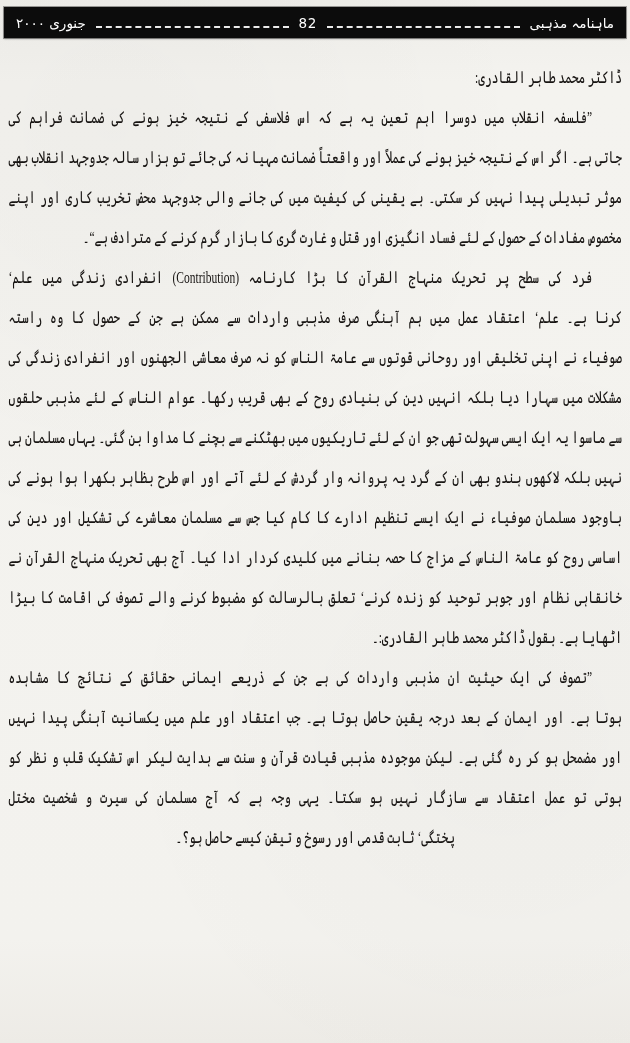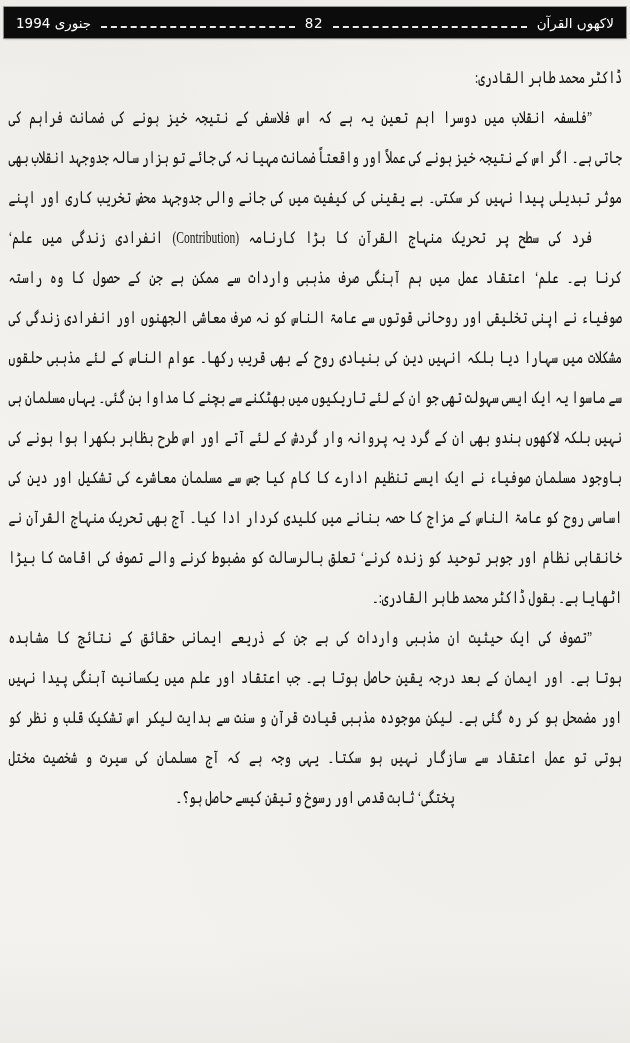--- a/index.html
+++ b/index.html
@@ -75,39 +75,42 @@
   .line.right .inner  { text-align: right; }
   .line.center .inner { text-align: center; white-space: normal; text-align-last: center; }
   .line.indent .inner { padding-right: 44px; }
 </style>
 </head>
 <body>
 
 <div class="page">
 
   <div class="header-bar">
-    <span class="label">لاکھوں القرآن</span>
+    <span class="label">ماہنامہ مذہبی</span>
     <span class="dash"></span>
     <span class="label">82</span>
     <span class="dash"></span>
-    <span class="label">جنوری 1994</span>
+    <span class="label">جنوری ۲۰۰۰</span>
   </div>
 
   <div class="text-body" id="text-body">
       <div class="line right">
         <span class="inner">ڈاکٹر محمد طاہر القادری:</span>
       </div>
       <div class="line justify indent">
         <span class="inner">”فلسفہ انقلاب میں دوسرا اہم تعین یہ ہے کہ اس فلاسفی کے نتیجہ خیز ہونے کی ضمانت فراہم کی</span>
       </div>
       <div class="line justify">
         <span class="inner">جاتی ہے۔ اگر اس کے نتیجہ خیز ہونے کی عملاً اور واقعتاً ضمانت مہیا نہ کی جائے تو ہزار سالہ جدوجہد انقلاب بھی</span>
       </div>
       <div class="line justify">
         <span class="inner">موثر تبدیلی پیدا نہیں کر سکتی۔ بے یقینی کی کیفیت میں کی جانے والی جدوجہد محض تخریب کاری اور اپنے</span>
+      </div>
+      <div class="line right">
+        <span class="inner">مخصوص مفادات کے حصول کے لئے فساد انگیزی اور قتل و غارت گری کا بازار گرم کرنے کے مترادف ہے“۔</span>
       </div>
       <div class="line justify indent">
         <span class="inner">فرد کی سطح پر تحریک منہاج القرآن کا بڑا کارنامہ (Contribution) انفرادی زندگی میں علم‘</span>
       </div>
       <div class="line justify">
         <span class="inner">کرنا ہے۔ علم‘ اعتقاد عمل میں ہم آہنگی صرف مذہبی واردات سے ممکن ہے جن کے حصول کا وہ راستہ</span>
       </div>
       <div class="line justify">
         <span class="inner">صوفیاء نے اپنی تخلیقی اور روحانی قوتوں سے عامۃ الناس کو نہ صرف معاشی الجھنوں اور انفرادی زندگی کی</span>
       </div>

